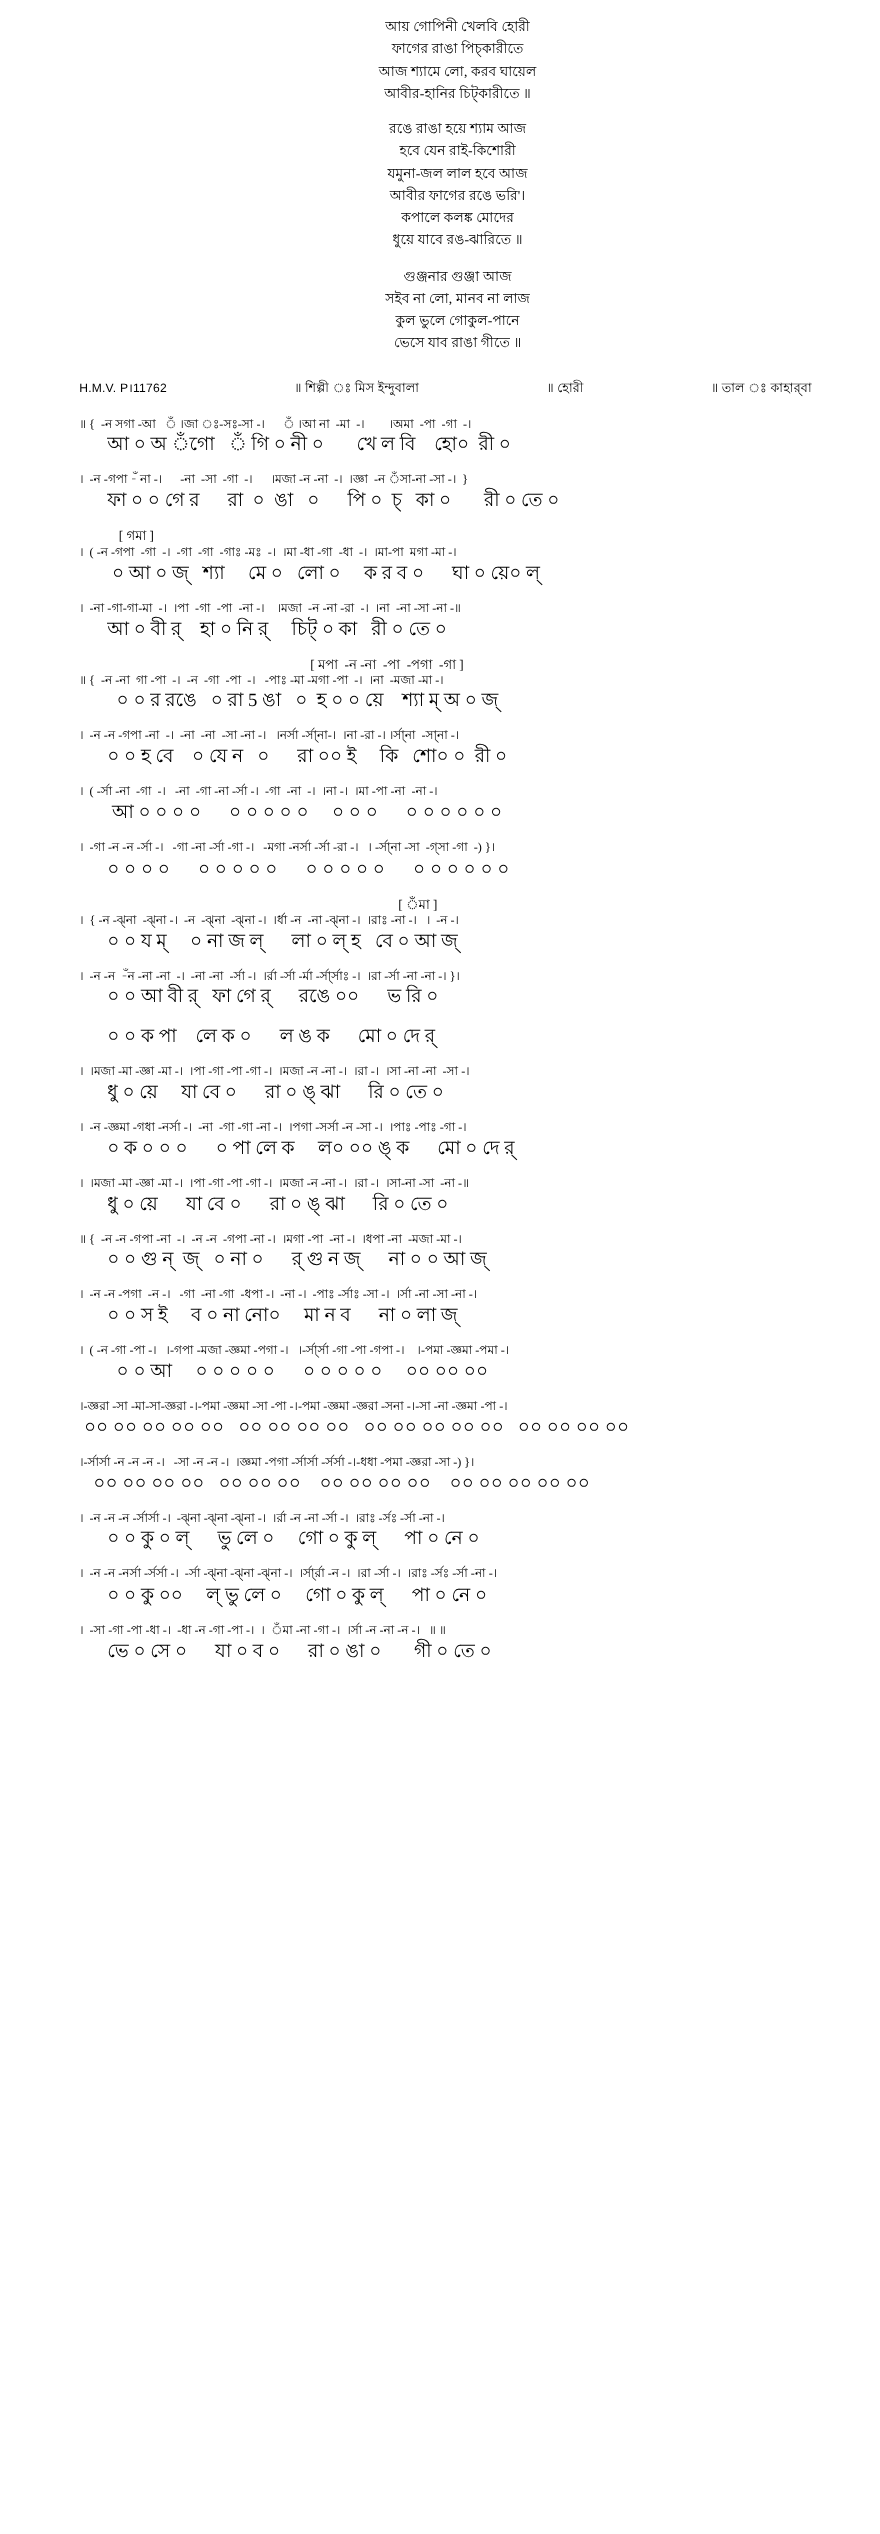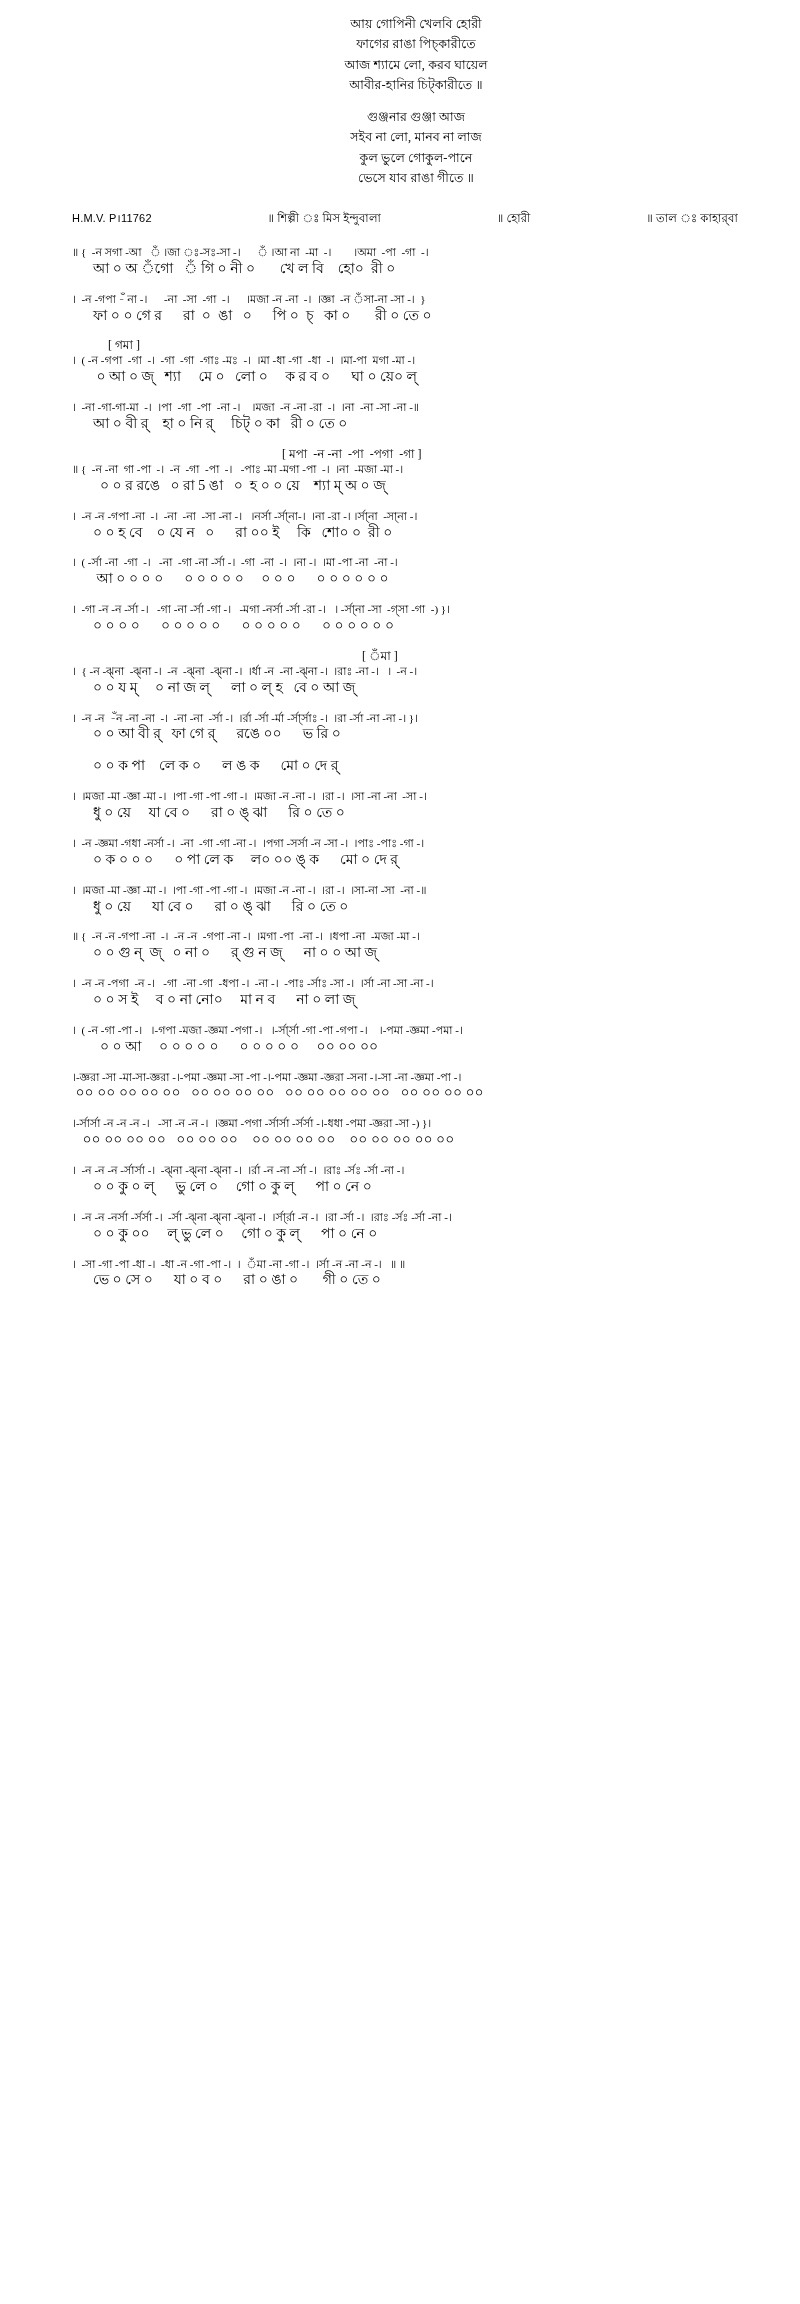--- a/index.html
+++ b/index.html
@@ -64,21 +64,21 @@
     white-space: pre;
     margin-left: 0;
   }
   .not-swara {
     font-size: 11px;
     line-height: 1.35;
     white-space: pre;
     letter-spacing: 0px;
   }
   .not-text {
-    font-size: 14px;
+    font-size: 17px;
     line-height: 1.35;
     white-space: pre;
     letter-spacing: 0px;
   }
   .indent-1 { padding-left: 36px; }
   .indent-3 { padding-left: 120px; }
   .indent-4 { padding-left: 210px; }
   .indent-5 { padding-left: 290px; }
 </style>
 </head>
@@ -87,20 +87,28 @@
 <div class="page">
 
   <div class="lyrics">
     <div class="lyric-stanza">
       <div class="lyric-line">আয় গোপিনী খেলবি হোরী</div>
       <div class="lyric-line">ফাগের রাঙা পিচ্‌কারীতে</div>
       <div class="lyric-line">আজ শ্যামে লো, করব ঘায়েল</div>
       <div class="lyric-line">আবীর-হানির চিট্‌কারীতে ॥</div>
     </div>
     <div class="lyric-stanza">
+      <div class="lyric-line">রঙে রাঙা হয়ে শ্যাম আজ</div>
+      <div class="lyric-line">হবে যেন রাই-কিশোরী</div>
+      <div class="lyric-line">যমুনা-জল লাল হবে আজ</div>
+      <div class="lyric-line">আবীর ফাগের রঙে ভরি'।</div>
+      <div class="lyric-line">কপালে কলঙ্ক মোদের</div>
+      <div class="lyric-line">ধুয়ে যাবে রঙ-ঝারিতে ॥</div>
+    </div>
+    <div class="lyric-stanza">
       <div class="lyric-line">গুঞ্জনার গুঞ্জা আজ</div>
       <div class="lyric-line">সইব না লো, মানব না লাজ</div>
       <div class="lyric-line">কুল ভুলে গোকুল-পানে</div>
       <div class="lyric-line">ভেসে যাব রাঙা গীতে ॥</div>
     </div>
   </div>
 
   <div class="credits">
     <span class="c-item c-hmv">H.M.V. P।11762</span>
     <span class="c-item">॥ শিল্পী ঃ মিস ইন্দুবালা</span>

